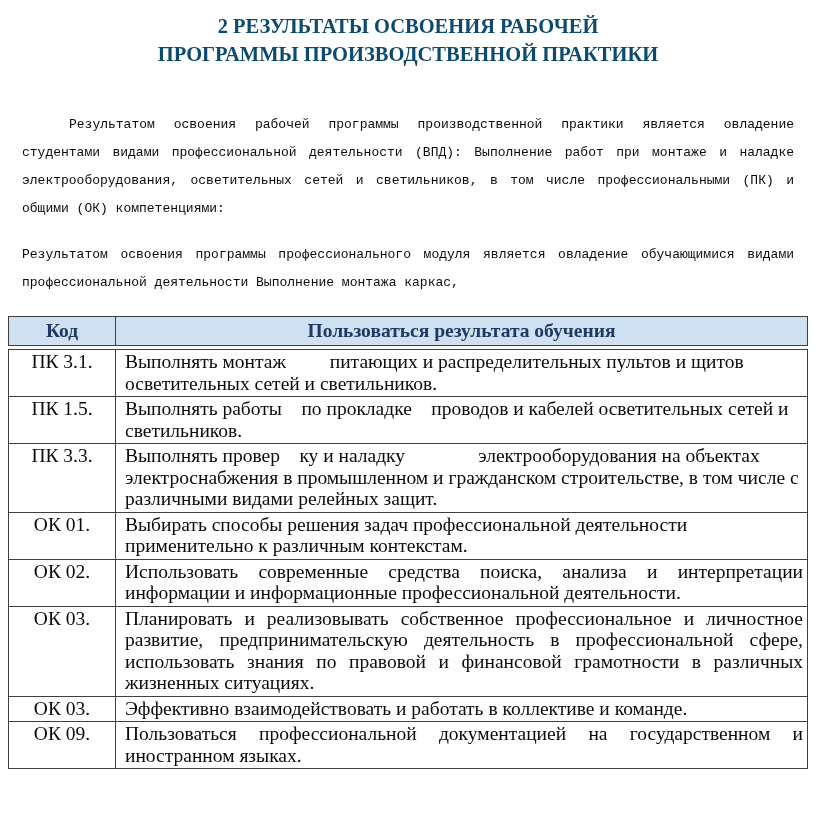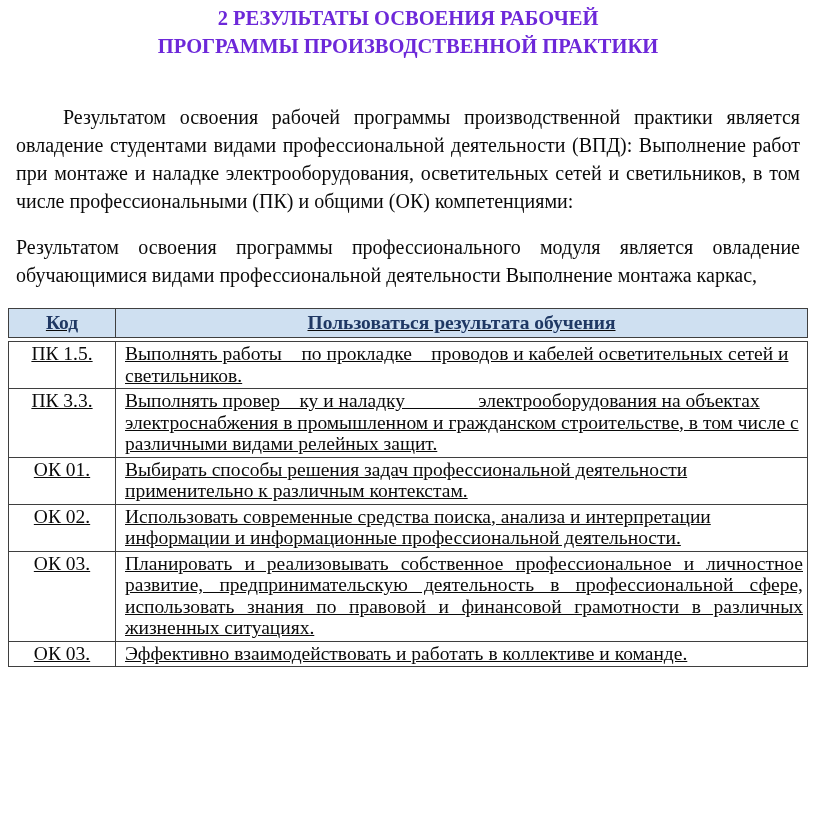--- a/index.html
+++ b/index.html
@@ -16,41 +16,41 @@
   }
   .page {
     padding: 4px 8px 0 8px;
   }
   .title {
     font-size: 20.5px;
     line-height: 28px;
     font-weight: bold;
     text-align: center;
     max-width: 520px;
-    margin: 0 auto;
-    color: #6d28d9;
+    margin: 8px auto;
+    color: #0c4a6e;
   }
   .para {
-    font-size: 20px;
+    font-size: 13px;
     line-height: 28px;
     text-align: justify;
-    margin: 8px;
+    margin: 14px;
+    font-family: Liberation Mono, monospace;
   }
   .para-intro {
     margin-top: 43px;
     text-indent: 47px;
   }
   .para-module {
     margin-top: 18px;
   }
   table.tbl {
     width: 800px;
     border-collapse: collapse;
     table-layout: fixed;
-    text-decoration: underline;
   }
   .head-tbl { margin-top: 19px; }
   .body-tbl { margin-top: 3px; }
   .tbl col.col-code { width: 107px; }
   .tbl th, .tbl td {
     border: 1.5px solid var(--border, #3f3f3f);
   }
   .head-tbl th {
     background: var(--header-bg, #cfe0f1);
     color: var(--header-text, #1f3864);
@@ -98,20 +98,24 @@
     </tr>
   </tbody>
     </table>
 
   <table class="tbl body-tbl">
     <colgroup>
         <col class="col-code">
         <col>
       </colgroup>
     <tbody>
+        <tr>
+      <td class="code">ПК 3.1.</td>
+      <td class="desc">Выполнять монтаж &nbsp;&nbsp;&nbsp;&nbsp;&nbsp;&nbsp;&nbsp; питающих и распределительных пультов и щитов осветительных сетей и светильников.</td>
+    </tr>
     <tr>
       <td class="code">ПК 1.5.</td>
       <td class="desc">Выполнять работы &nbsp;&nbsp; по прокладке &nbsp;&nbsp; проводов и кабелей осветительных сетей и светильников.</td>
     </tr>
     <tr>
       <td class="code">ПК 3.3.</td>
       <td class="desc">Выполнять провер &nbsp;&nbsp; ку и наладку &nbsp;&nbsp;&nbsp;&nbsp;&nbsp;&nbsp;&nbsp;&nbsp;&nbsp;&nbsp;&nbsp;&nbsp;&nbsp; электрооборудования на объектах электроснабжения в промышленном и гражданском строительстве, в том числе с различными видами релейных защит.</td>
     </tr>
     <tr>
       <td class="code">ОК 01.</td>
@@ -122,16 +126,20 @@
       <td class="desc">Использовать современные средства поиска, анализа и интерпретации информации и информационные профессиональной деятельности.</td>
     </tr>
     <tr>
       <td class="code">ОК 03.</td>
       <td class="desc">Планировать и реализовывать собственное профессиональное и личностное развитие, предпринимательскую деятельность в профессиональной сфере, использовать знания по правовой и финансовой грамотности в различных жизненных ситуациях.</td>
     </tr>
     <tr>
       <td class="code">ОК 03.</td>
       <td class="desc">Эффективно взаимодействовать и работать в коллективе и команде.</td>
     </tr>
+    <tr>
+      <td class="code">ОК 09.</td>
+      <td class="desc">Пользоваться профессиональной документацией на государственном и иностранном языках.</td>
+    </tr>
   </tbody>
     </table>
 
 </div>
 
 </body></html>

